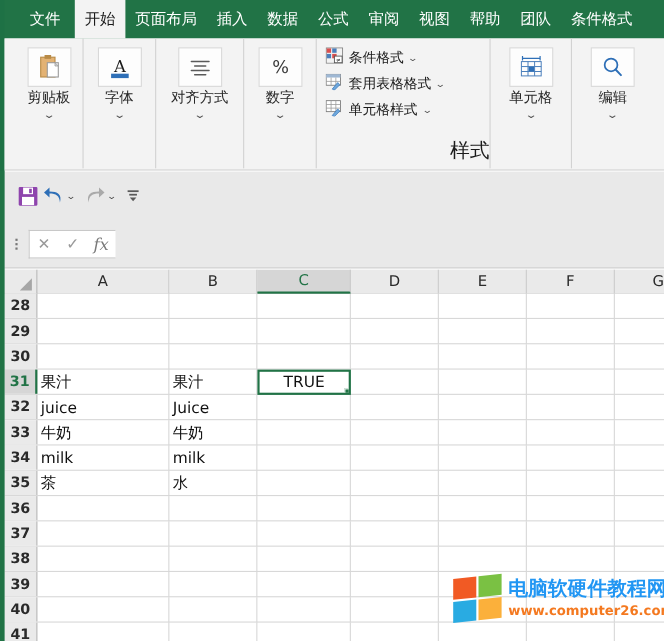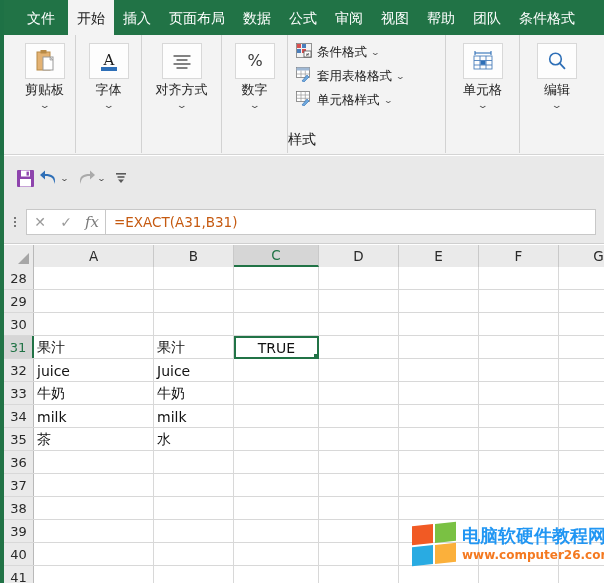--- a/index.html
+++ b/index.html
@@ -72,21 +72,21 @@
     display: flex; flex-direction: column; gap: 6px;
   }
   .style-row {
     display: flex; align-items: center; gap: 5px;
     font-size: 12.5px; color: #1a1a1a; white-space: nowrap;
   }
   .style-row .mini { width: 16px; height: 15px; flex: 0 0 16px; }
   .style-row .dd { font-size: 8px; color: #555; transform: scaleX(1.5); }
   .grp-title {
     position: absolute; bottom: 4px; left: 0; width: 100%;
-    text-align: left; font-size: 14px; color: #1a1a1a;
+    text-align: right; font-size: 18px; color: #1a1a1a;
   }
 
   
   .qat {
     position: absolute; left: 4px; top: 156px; width: 600px; height: 44px;
     background: #e9e9e9;
     display: flex; align-items: center; gap: 0;
     padding-left: 10px;
   }
   .qat-item {
@@ -172,21 +172,21 @@
   .colhead.sel {
     background: #d6d6d6; color: #217346;
     border-bottom: 2px solid #217346; height: 22px;
   }
   .grid-body { position: relative; }
   .row { display: flex; height: 23px; border-bottom: 1px solid #d8d8d8; }
   .rowhead {
     width: 30px; flex: 0 0 30px;
     background: #eaeaea; border-right: 1px solid #b9b9b9;
     display: flex; align-items: center; justify-content: center;
-    font-size: 13px; color: #2a2a2a;
+    font-size: 13px; color: #2a2a2a; font-weight: bold;
   }
   .rowhead.sel { background: #d6d6d6; color: #217346; border-right: 2px solid #217346; }
   .cell {
     flex: 0 0 auto; height: 23px;
     border-right: 1px solid #d8d8d8;
     display: flex; align-items: center;
     padding: 0 3px;
     font-size: 14px; color: #111111;
     overflow: hidden; white-space: nowrap;
   }
@@ -223,22 +223,22 @@
 <body>
 
 <div id="app">
 
   <div class="left-rail"></div>
   <div class="left-rail-lower"></div>
 
   <div class="tabbar" id="tabbar">
       <div class="tab first">文件</div>
       <div class="tab active">开始</div>
+      <div class="tab">页面布局</div>
       <div class="tab">插入</div>
-      <div class="tab">页面布局</div>
       <div class="tab">数据</div>
       <div class="tab">公式</div>
       <div class="tab">审阅</div>
       <div class="tab">视图</div>
       <div class="tab">帮助</div>
       <div class="tab">团队</div>
       <div class="tab">条件格式</div>
     </div>
 
   <div class="ribbon">
@@ -418,21 +418,20 @@
     <div class="dots">
         <i></i>
         <i></i>
         <i></i>
       </div>
     <div class="fb-buttons">
       <div class="fb-btn">✕</div>
       <div class="fb-btn">✓</div>
       <div class="fb-btn fx">fx</div>
     </div>
-    <div class="finput">=EXACT(A31,B31)</div>
   </div>
 
   <div class="sheet">
     <div class="colhead-row" id="colhead-row">
       <div class="corner"></div>
     <div class="colhead" style="width: 120px; flex: 0 0 120px;">A</div>
         <div class="colhead" style="width: 80px; flex: 0 0 80px;">B</div>
         <div class="colhead sel" style="width: 85px; flex: 0 0 85px;">C</div>
         <div class="colhead" style="width: 80px; flex: 0 0 80px;">D</div>
         <div class="colhead" style="width: 80px; flex: 0 0 80px;">E</div>

